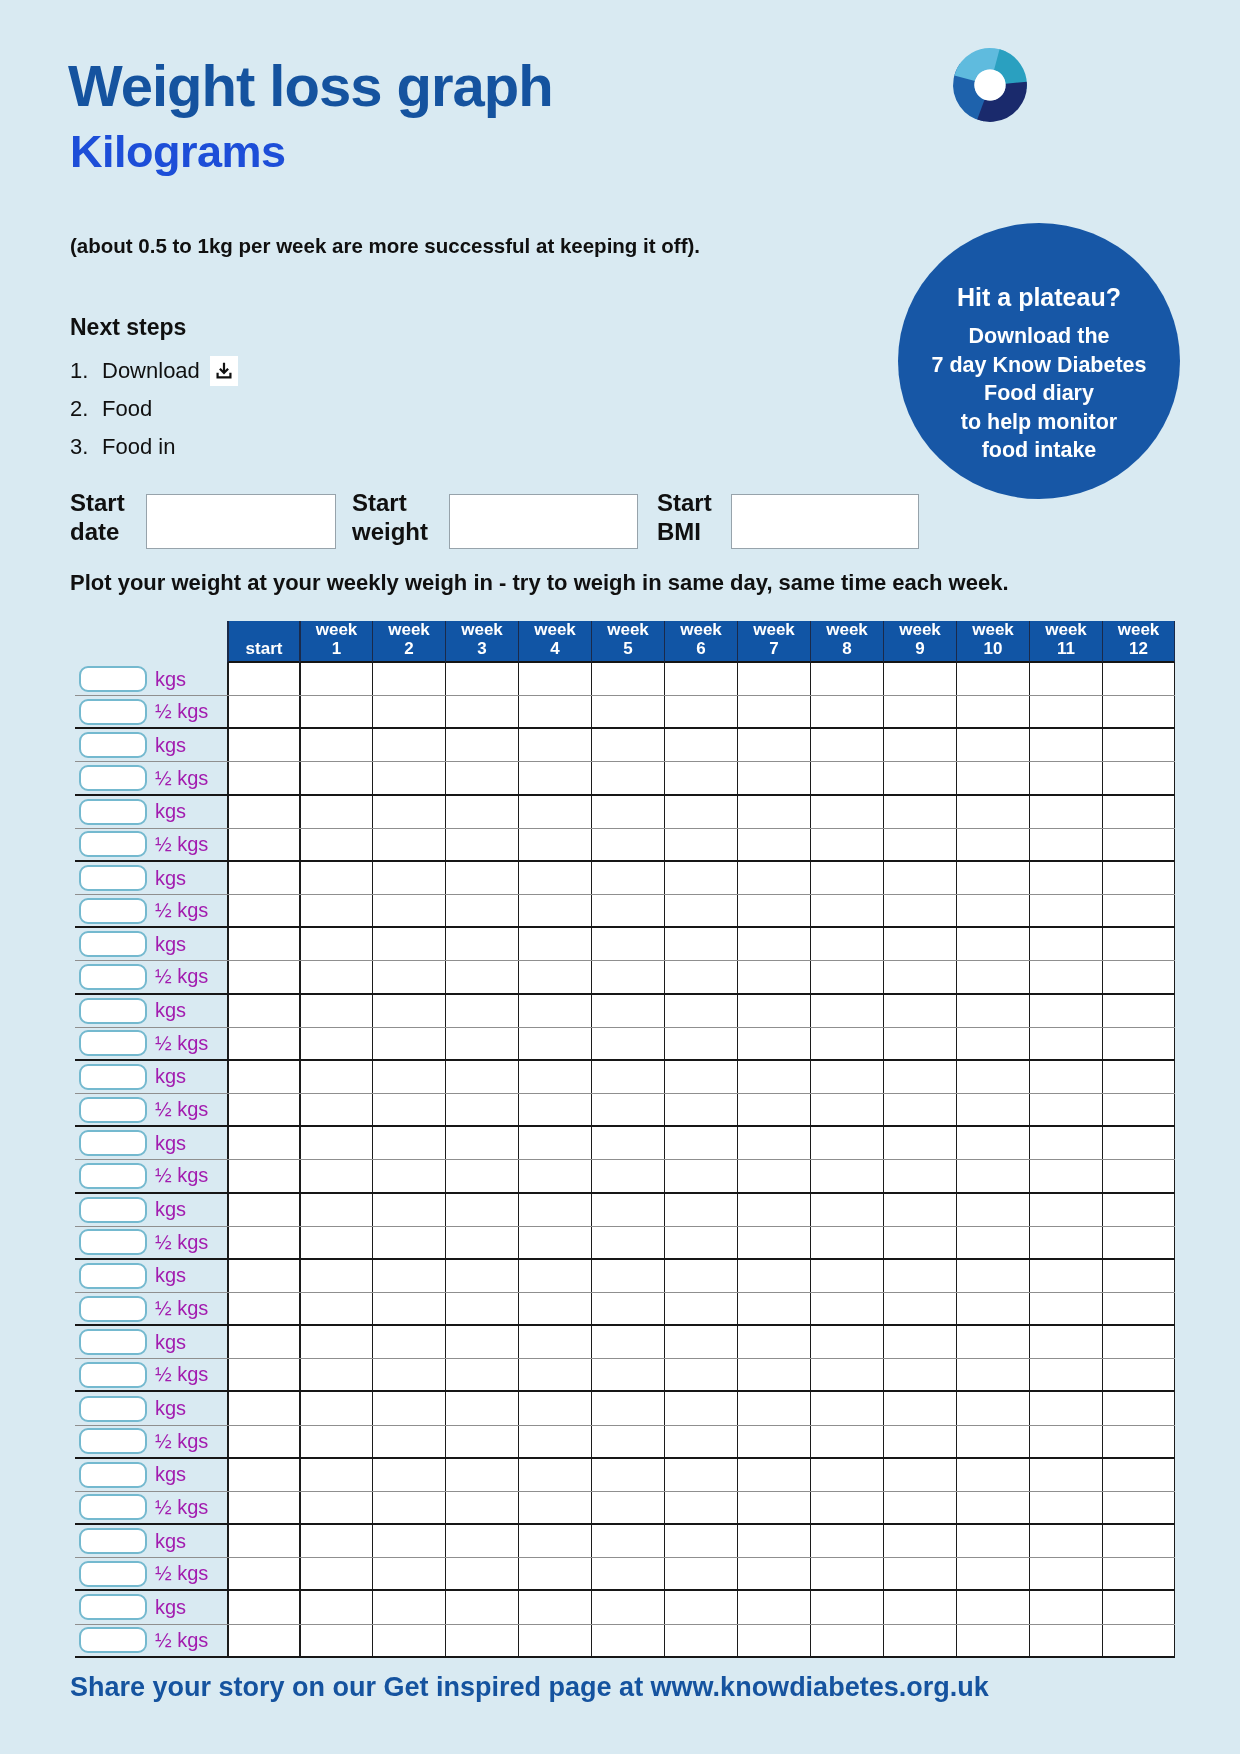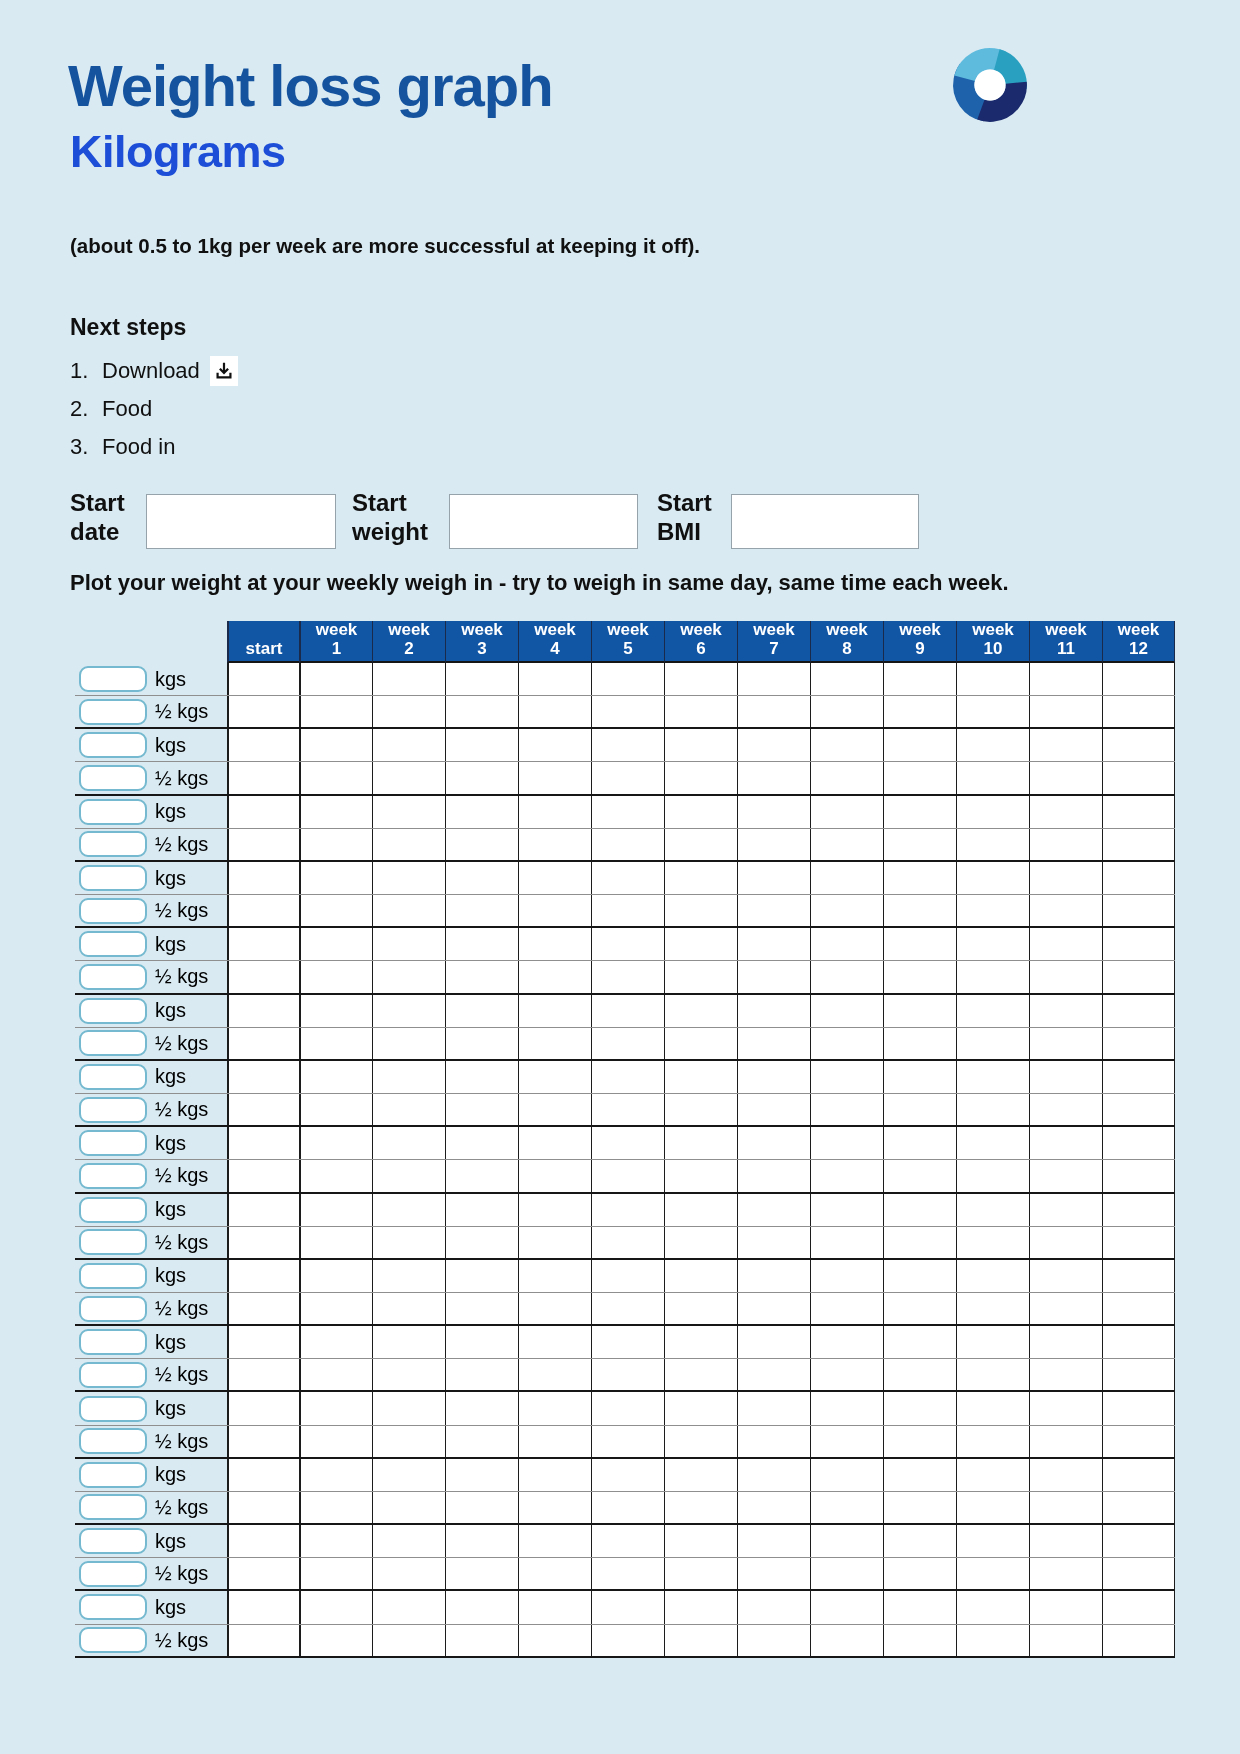--- a/index.html
+++ b/index.html
@@ -48,21 +48,21 @@
   .hcell.thickleft{border-left-width:2px;}
   .hcell:last-child{border-right:1px solid #1a2a4a;}
   .drow{height:33.17px;}
   .drow.row-whole{border-bottom:1px solid #8f8f8f;}
   .drow.row-half{border-bottom:2px solid #171717;}
   .tcell{width:73px; box-sizing:border-box; background:#ffffff; border-left:1px solid #1c1c1c;}
   .tcell.first{width:72px; border-left-width:2px;}
   .tcell.thickleft{border-left-width:2px;}
   .tcell:last-child{border-right:1px solid #1c1c1c;}
   .unit-input{width:54px; height:22px; border:2px solid #74B9CF; border-radius:9px; background:#ffffff; margin-left:2px; font-size:15px; padding:0 5px; color:#101010;}
-  .unit-label{margin-left:8px; font-size:20px; color:#000000;}
+  .unit-label{margin-left:8px; font-size:20px; color:#a21caf;}
 
   
   .footer{position:absolute; left:70px; top:1672px; font-size:27px; font-weight:bold; color:#15539F;}
 </style>
 </head>
 <body>
 
 <div class="page">
 
   <div class="title">Weight loss graph</div>
@@ -98,20 +98,28 @@
     <div class="step">
       <span class="num">2.</span>
       <span>Food</span>
     </div>
     <div class="step">
       <span class="num">3.</span>
       <span>Food in</span>
     </div>
   </div>
 
+  <div class="plateau">
+    <div class="plateau-title">Hit a plateau?</div>
+    <div class="plateau-line">Download the</div>
+    <div class="plateau-line">7 day Know Diabetes</div>
+    <div class="plateau-line">Food diary</div>
+    <div class="plateau-line">to help monitor</div>
+    <div class="plateau-line">food intake</div>
+  </div>
 
   <div class="start-label" style="left:70px; top:488px;">
     <div>Start</div>
       <div>date</div>
   </div>
   <input class="start-input" style="left: 146px; width: 190px;" value="">
 
   <div class="start-label" style="left:352px; top:488px;">
     <div>Start</div>
       <div>weight</div>
@@ -746,14 +754,15 @@
         <div class="tcell"></div>
         <div class="tcell"></div>
         <div class="tcell"></div>
         <div class="tcell"></div>
         <div class="tcell"></div>
         <div class="tcell"></div>
         <div class="tcell"></div>
       </div>
     </div>
 
+  <div class="footer">Share your story on our Get inspired page at www.knowdiabetes.org.uk</div>
 
 </div>
 
 </body></html>

